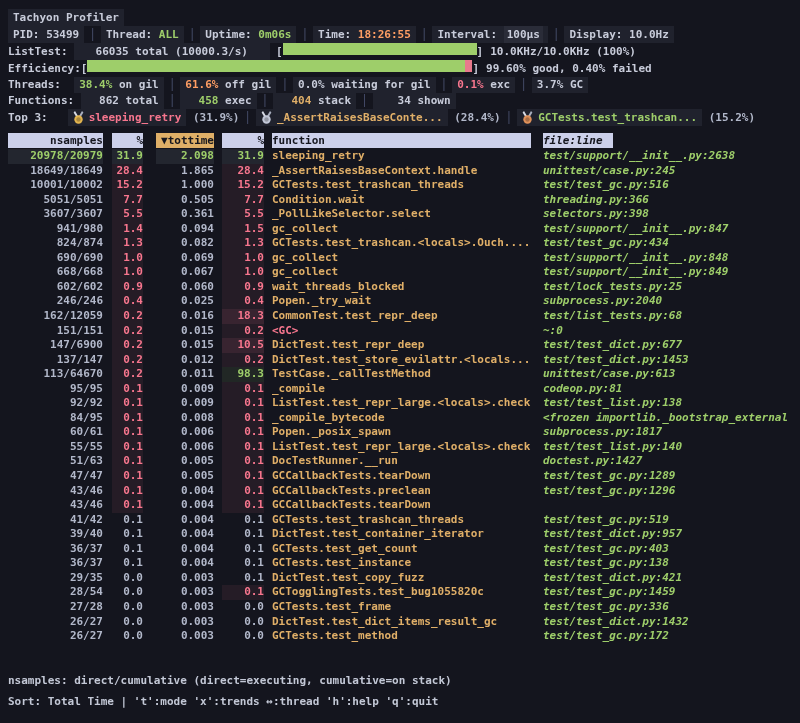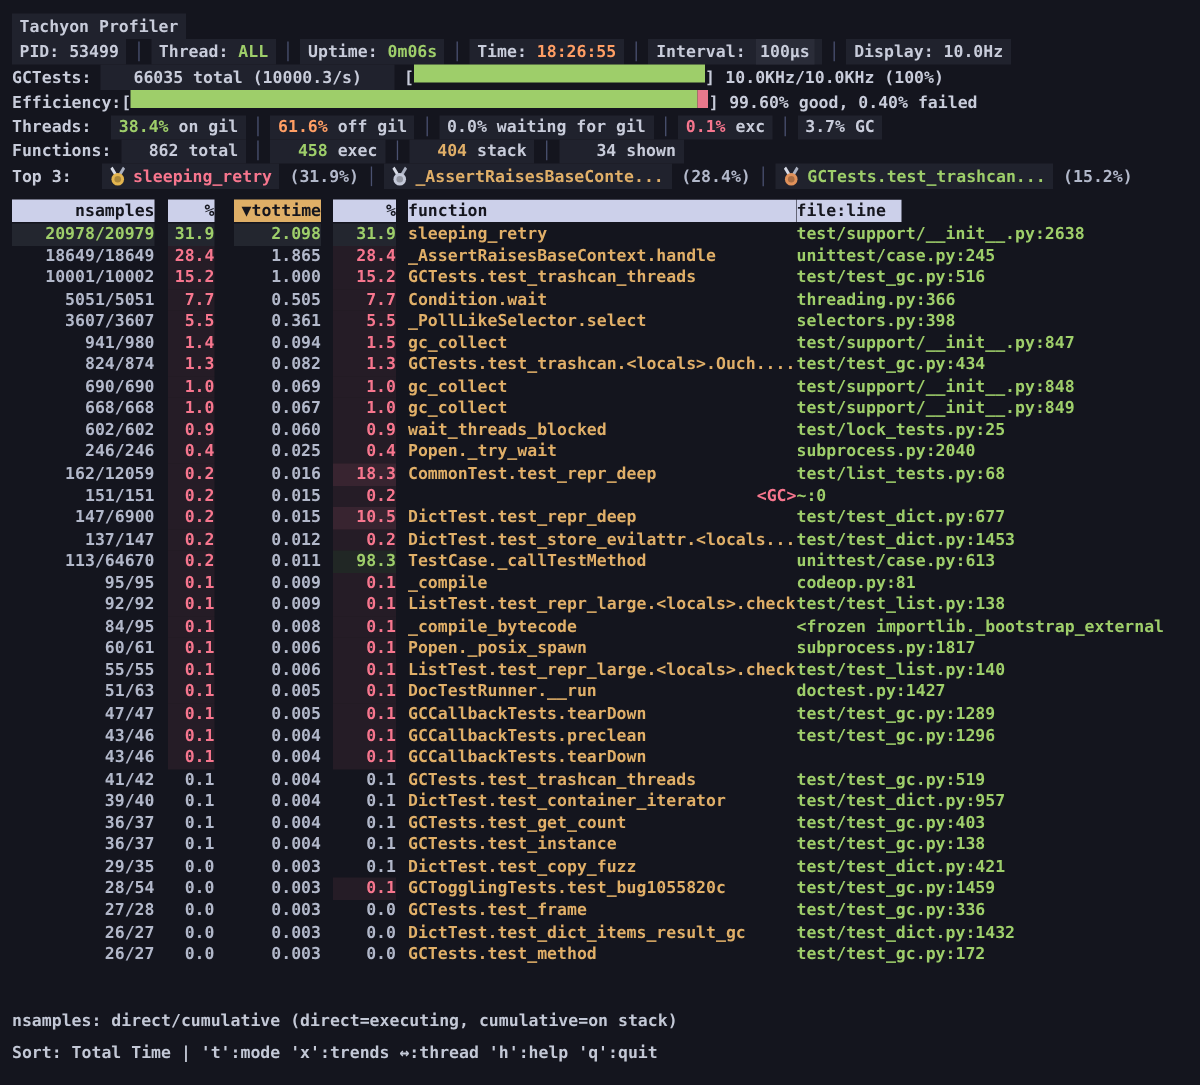--- a/index.html
+++ b/index.html
@@ -22,49 +22,49 @@
   .bar .fail{background:#e8798c;height:12px;}
   
   .table{margin-top:7px;}
   .tr{display:flex;height:14.55px;line-height:14.55px;white-space:pre;align-items:center;}
   .thr{height:15px;line-height:15px;margin-bottom:1px;}
   .c1{width:95px;text-align:right;flex:none;}
   .c2{width:31px;margin-left:9px;text-align:right;flex:none;}
   .c3{width:58px;margin-left:13px;text-align:right;flex:none;}
   .c4{width:42px;margin-left:8px;text-align:right;flex:none;}
   .c5{width:259px;margin-left:8px;overflow:hidden;flex:none;color:#e0af68;}
-  .c6{margin-left:0;flex:1;overflow:hidden;color:#9ece6a;}
+  .c6{margin-left:12px;flex:1;overflow:hidden;color:#9ece6a;font-style:italic;}
   .th{background:#ccd0ea;color:#15161e;display:block;width:100%;}
   .th.sort{background:#dfaf67;}
   .c6 .th{display:inline-block;width:auto;padding-right:10px;}
   .numcell{color:#b2b8ca;}
   .pcell.red{color:#f7768e;background:rgba(247,118,142,0.08);}
   .pcell.dim{color:#b2b8ca;}
   .pcell.em-red{color:#f7768e;background:rgba(247,118,142,0.16);}
   .pcell.em-green{color:#9ece6a;background:rgba(158,206,106,0.10);}
   .tr.sel .c1,.tr.sel .c2,.tr.sel .c3,.tr.sel .c4{color:#9ece6a;background:#23262f;}
-  .fn.red{color:#f7768e;text-align:right;}
+  .fn.red{color:#f7768e;}
   .medal{width:11px;height:13px;margin-right:5px;flex:none;}
   .footer{margin-top:26px;font-weight:700;}
   .fline{height:21px;line-height:21px;white-space:pre;color:#c3c8d6;}
   .mono-gap{display:inline-block;}
 </style>
 </head>
 <body>
 
 <div class="app">
 
   <div class="line">
     <span class="chip">Tachyon Profiler</span>
   </div>
 
   <div class="line" id="status-line"><span class="chip"><span class="lbl">PID: </span><span class="fg">53499</span></span><span class="sep">│</span><span class="chip"><span class="lbl">Thread: </span><span class="green">ALL</span></span><span class="sep">│</span><span class="chip"><span class="lbl">Uptime: </span><span class="green">0m06s</span></span><span class="sep">│</span><span class="chip"><span class="lbl">Time: </span><span class="orange">18:26:55</span></span><span class="sep">│</span><span class="chip"><span class="lbl">Interval: </span><span class="fg valchip">100µs</span></span><span class="sep">│</span><span class="chip"><span class="lbl">Display: </span><span class="fg">10.0Hz</span></span></div>
 
   <div class="line">
-    <span class="lbl">GCTests:</span>
+    <span class="lbl">ListTest:</span>
     <span class="chip" style="margin-left:6px;padding:0 22px;">66035 total (10000.3/s)</span>
     <span class="bracket" style="margin-left:6px;">[</span>
     <span class="bar" style="width:194px;"><span class="fill" id="samples-fill" style="width: 100%;"></span></span>
     <span class="bracket">]</span>
     <span style="margin-left:7px;">10.0KHz/10.0KHz (100%)</span>
   </div>
 
   <div class="line">
     <span class="lbl">Efficiency:</span>
     <span class="bracket">[</span>

